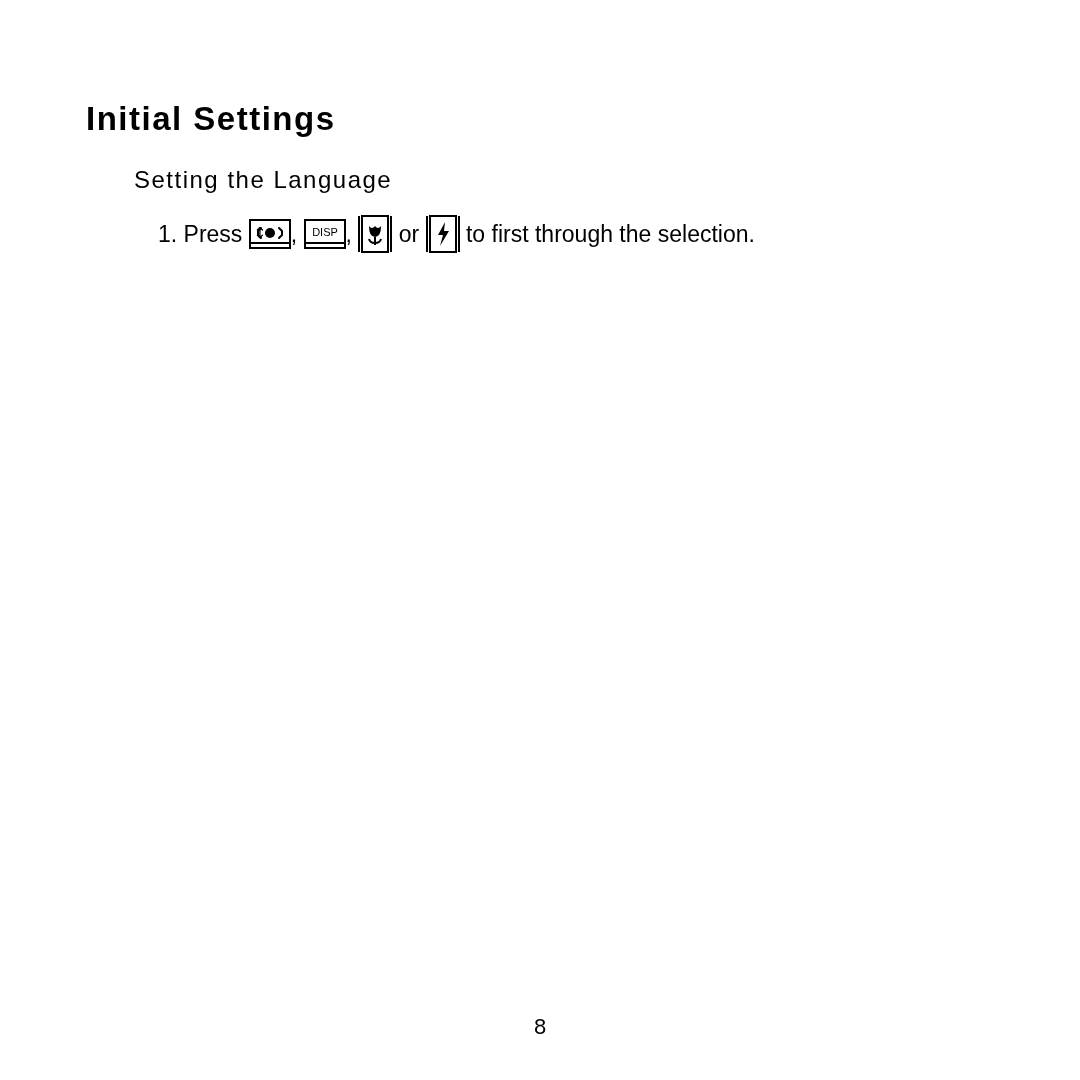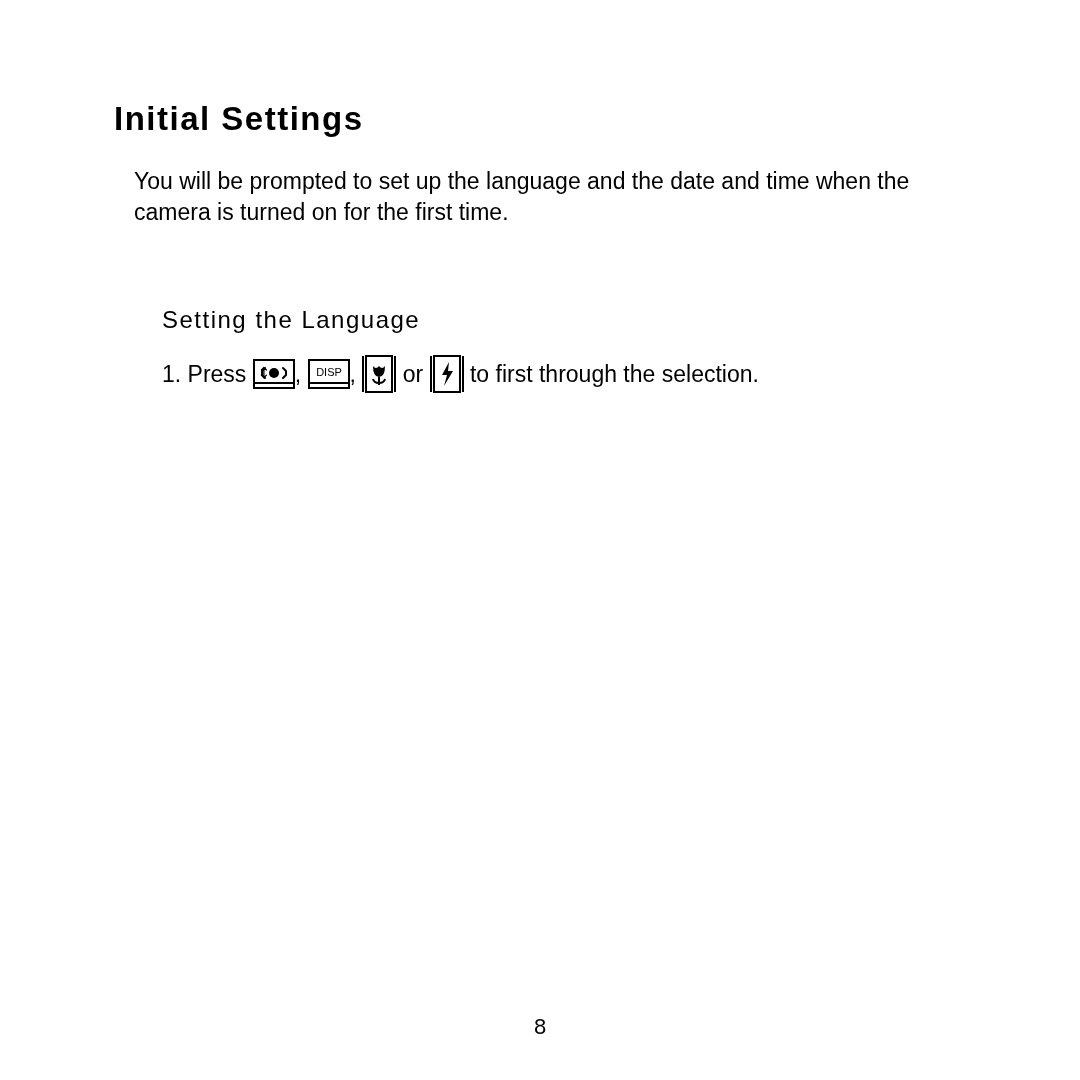--- a/index.html
+++ b/index.html
@@ -8,21 +8,21 @@
     width: 1080px;
     height: 1080px;
     background: #ffffff;
     font-family: Verdana, Geneva, sans-serif;
     color: #000;
   }
   .page {
     box-sizing: border-box;
     width: 1080px;
     height: 1080px;
-    padding: 100px 110px 40px 114px;
+    padding: 100px 110px 40px 86px;
     position: relative;
   }
   .heading {
     font-size: 33px;
     font-weight: bold;
     letter-spacing: 1.5px;
     margin-bottom: 28px;
   }
   .intro {
     font-size: 23px;
@@ -31,21 +31,21 @@
     margin-bottom: 78px;
   }
   .subheading {
     font-size: 24px;
     letter-spacing: 1.5px;
     margin-left: 48px;
     margin-bottom: 22px;
   }
   .step {
     font-size: 23px;
-    margin-left: 48px;
+    margin-left: 72px;
     margin-bottom: 26px;
     line-height: 1.6;
   }
   .inline-icon {
     display: inline-block;
     vertical-align: middle;
     position: relative;
     top: -2px;
   }
   .page-number {
@@ -58,21 +58,20 @@
   }
   svg { display: block; }
 </style>
 </head>
 <body>
 
 <div class="page">
 
   <div class="heading">Initial Settings</div>
 
-  <div class="intro">You will be prompted to set up the language and the date and time when the camera is turned on for the first time.</div>
 
   <div class="subheading">Setting the Language</div>
 
   <div class="step">
     <span>1.</span>
     <span>Press </span><span class="inline-icon">
       <svg width="42" height="30" viewBox="0 0 42 30">
         <rect x="1" y="1" width="40" height="28" fill="none" stroke="#000" stroke-width="2"></rect>
         <line x1="1" y1="24" x2="41" y2="24" stroke="#000" stroke-width="2"></line>
         <circle cx="21" cy="14" r="5" fill="#000"></circle>

